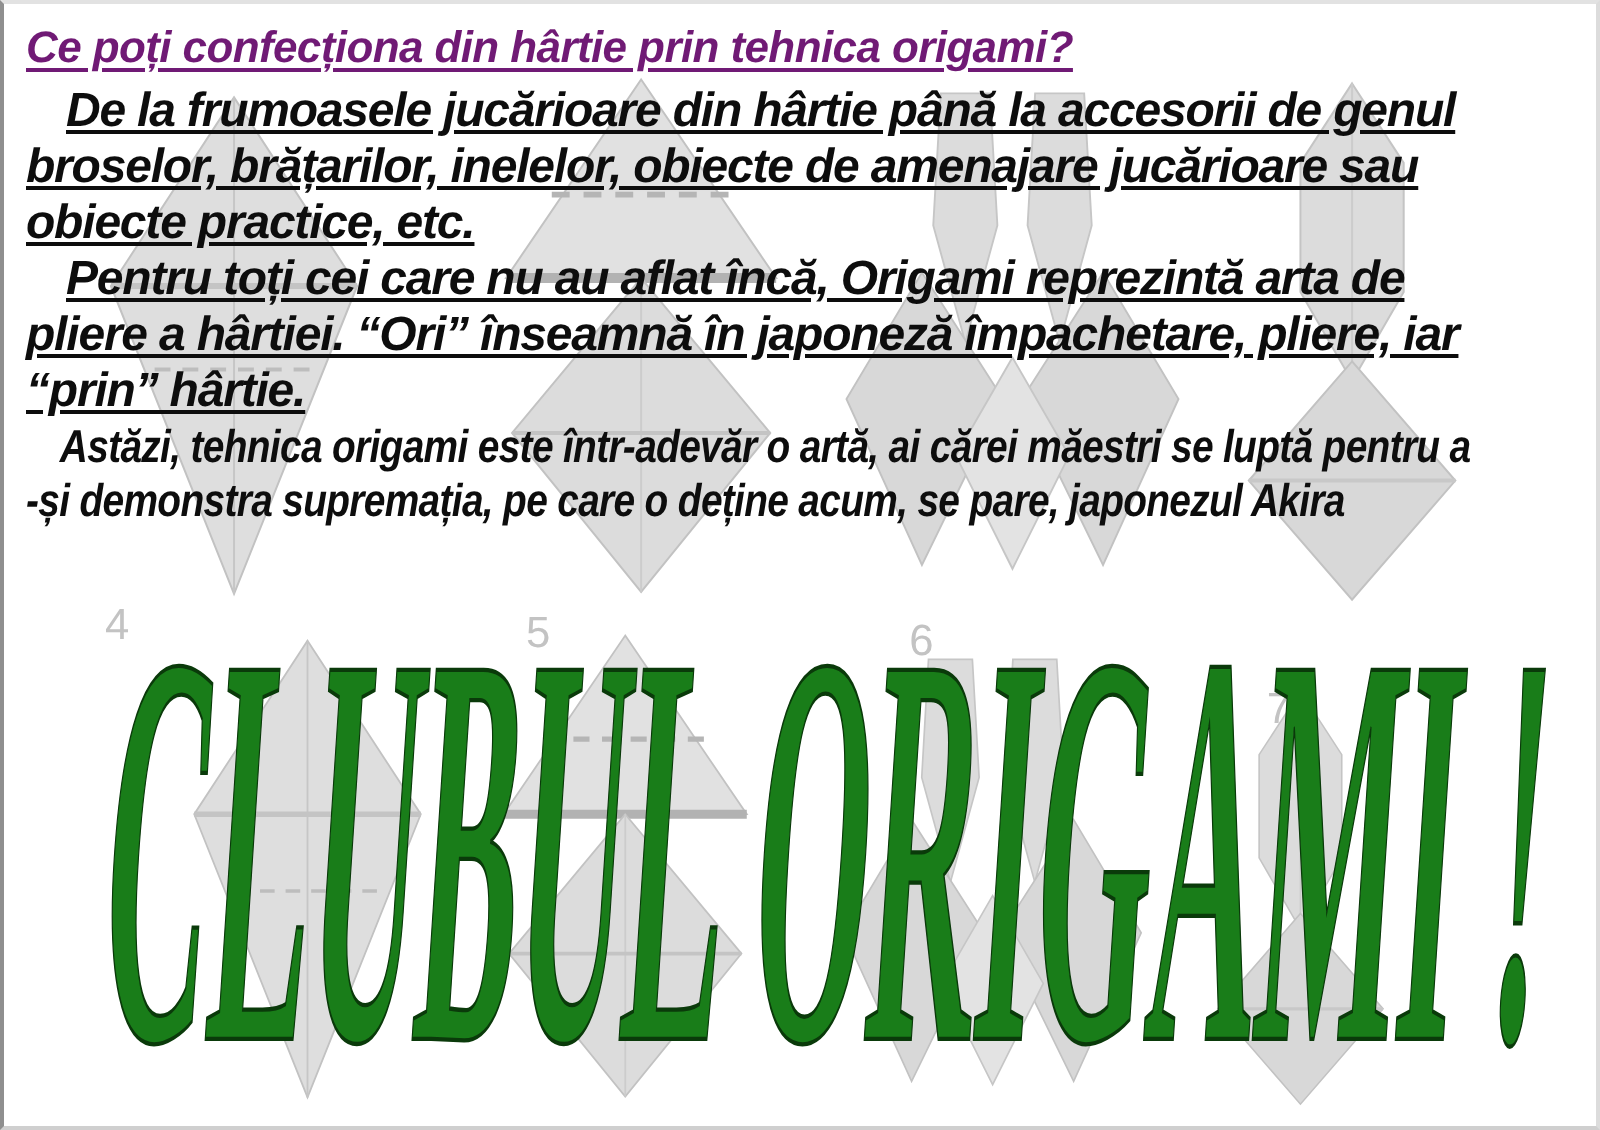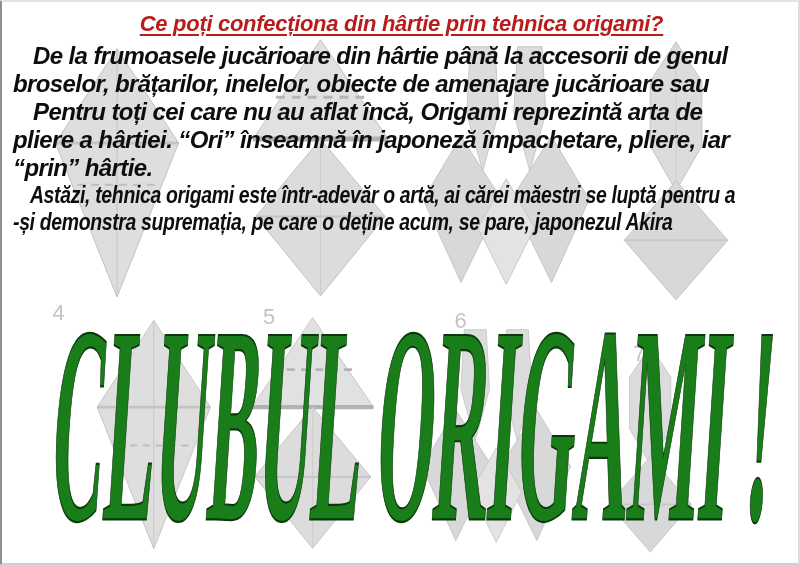--- a/index.html
+++ b/index.html
@@ -13,33 +13,33 @@
     border-bottom:2px solid #cfcfcf;
     border-left:2px solid #8f8f8f;
     overflow:hidden;
     font-family:"Liberation Sans",sans-serif;
   }
   .bg-svg{position:absolute;left:0;top:0;width:100%;height:100%;z-index:0;}
   .content{position:absolute;left:11px;top:9px;right:8px;z-index:2;}
   .heading{
     margin:0 0 5px 0;
     font:bold italic 22px/26px "Liberation Sans",sans-serif;
-    color:#b91c1c;
+    color:#701a75;
     text-decoration:underline;
     text-decoration-thickness:2px;
     text-underline-offset:3px;
     letter-spacing:-0.3px;
     white-space:nowrap;
-    text-align:center;
   }
   .body-line{
     font:bold italic 24px/28px "Liberation Sans",sans-serif;
     color:#0d0d0d;
     letter-spacing:-0.6px;
     white-space:nowrap;
+    text-decoration:underline;
   }
   .indent{padding-left:20px;}
   .cond-wrap{
     width:935px;
     transform:scaleX(0.845);
     transform-origin:0 0;
   }
   .cond-line{
     font:bold italic 23px/27px "Liberation Sans",sans-serif;
     color:#0d0d0d;
@@ -104,20 +104,21 @@
     <text class="step-num" x="262" y="324">5</text>
     <text class="step-num" x="455" y="328">6</text>
     <text class="step-num" x="635" y="362">7</text>
   </svg>
 
   <div class="content">
     <h1 class="heading">Ce poți confecționa din hârtie prin tehnica origami?</h1>
 
     <div class="body-line indent">De la frumoasele jucărioare din hârtie până la accesorii de genul</div>
     <div class="body-line">broselor, brățarilor, inelelor, obiecte de amenajare jucărioare sau</div>
+    <div class="body-line">obiecte practice, etc.</div>
     <div class="body-line indent">Pentru toți cei care nu au aflat încă, Origami reprezintă arta de</div>
     <div class="body-line">pliere a hârtiei. “Ori” înseamnă în japoneză împachetare, pliere, iar</div>
     <div class="body-line">“prin” hârtie.</div>
 
     <div class="cond-wrap">
       <div class="cond-line indent">Astăzi, tehnica origami este într-adevăr o artă, ai cărei măestri se luptă pentru a</div>
       <div class="cond-line">-și demonstra supremația, pe care o deține acum, se pare, japonezul Akira</div>
     </div>
   </div>
 

